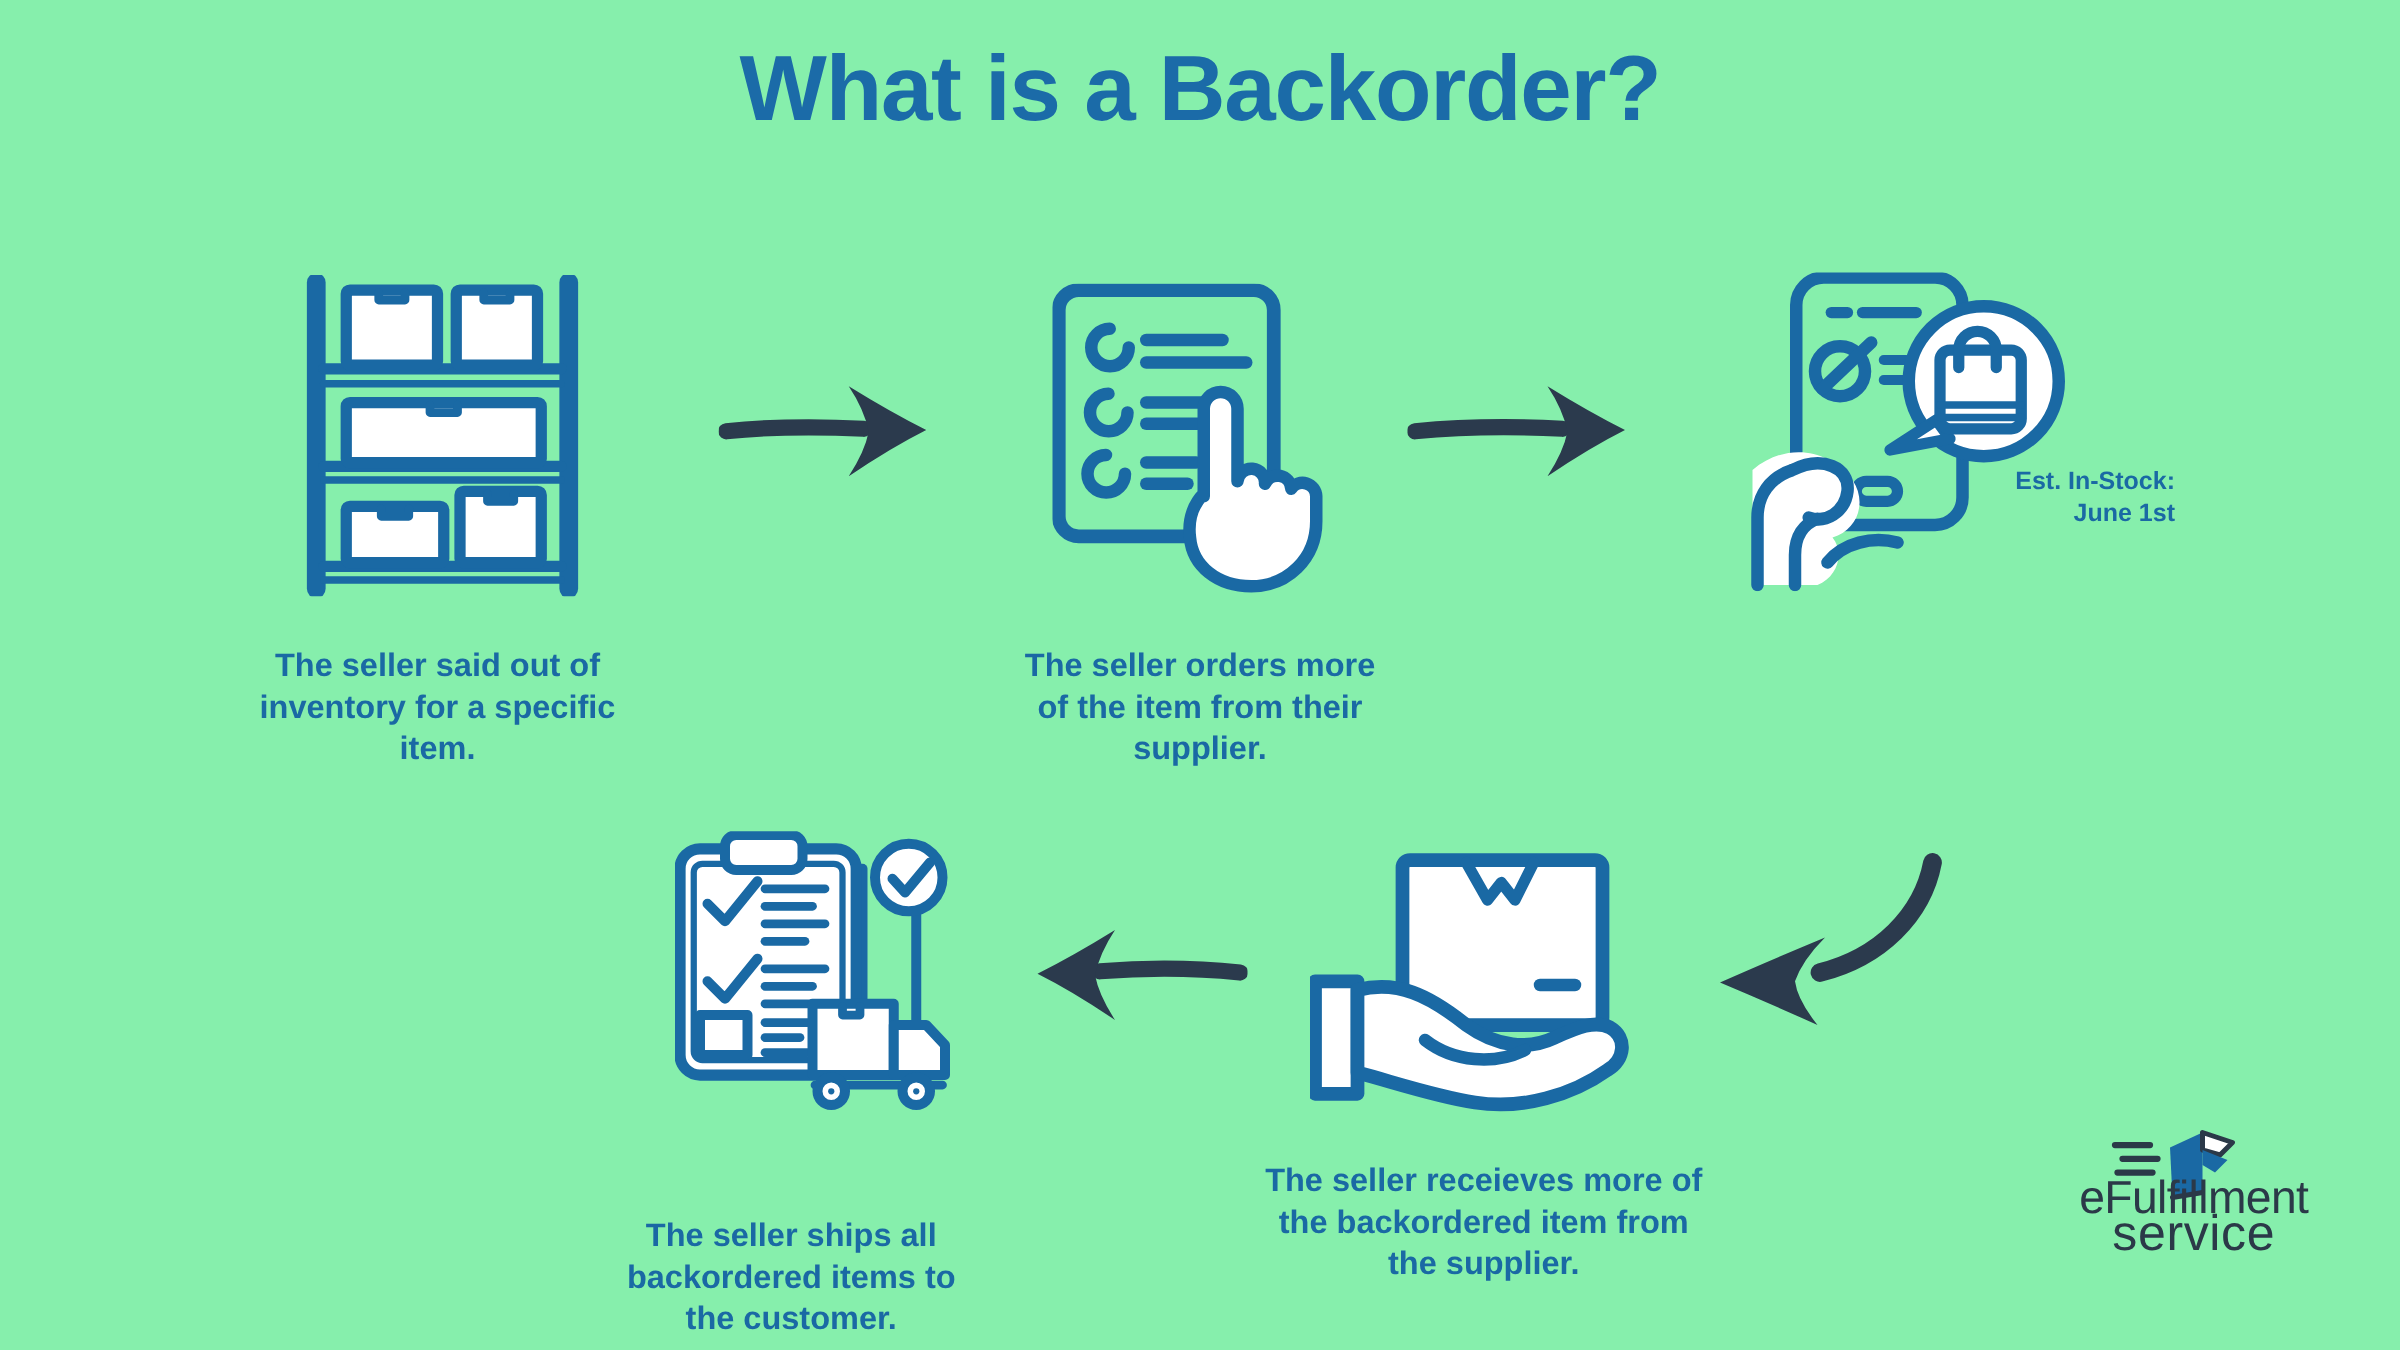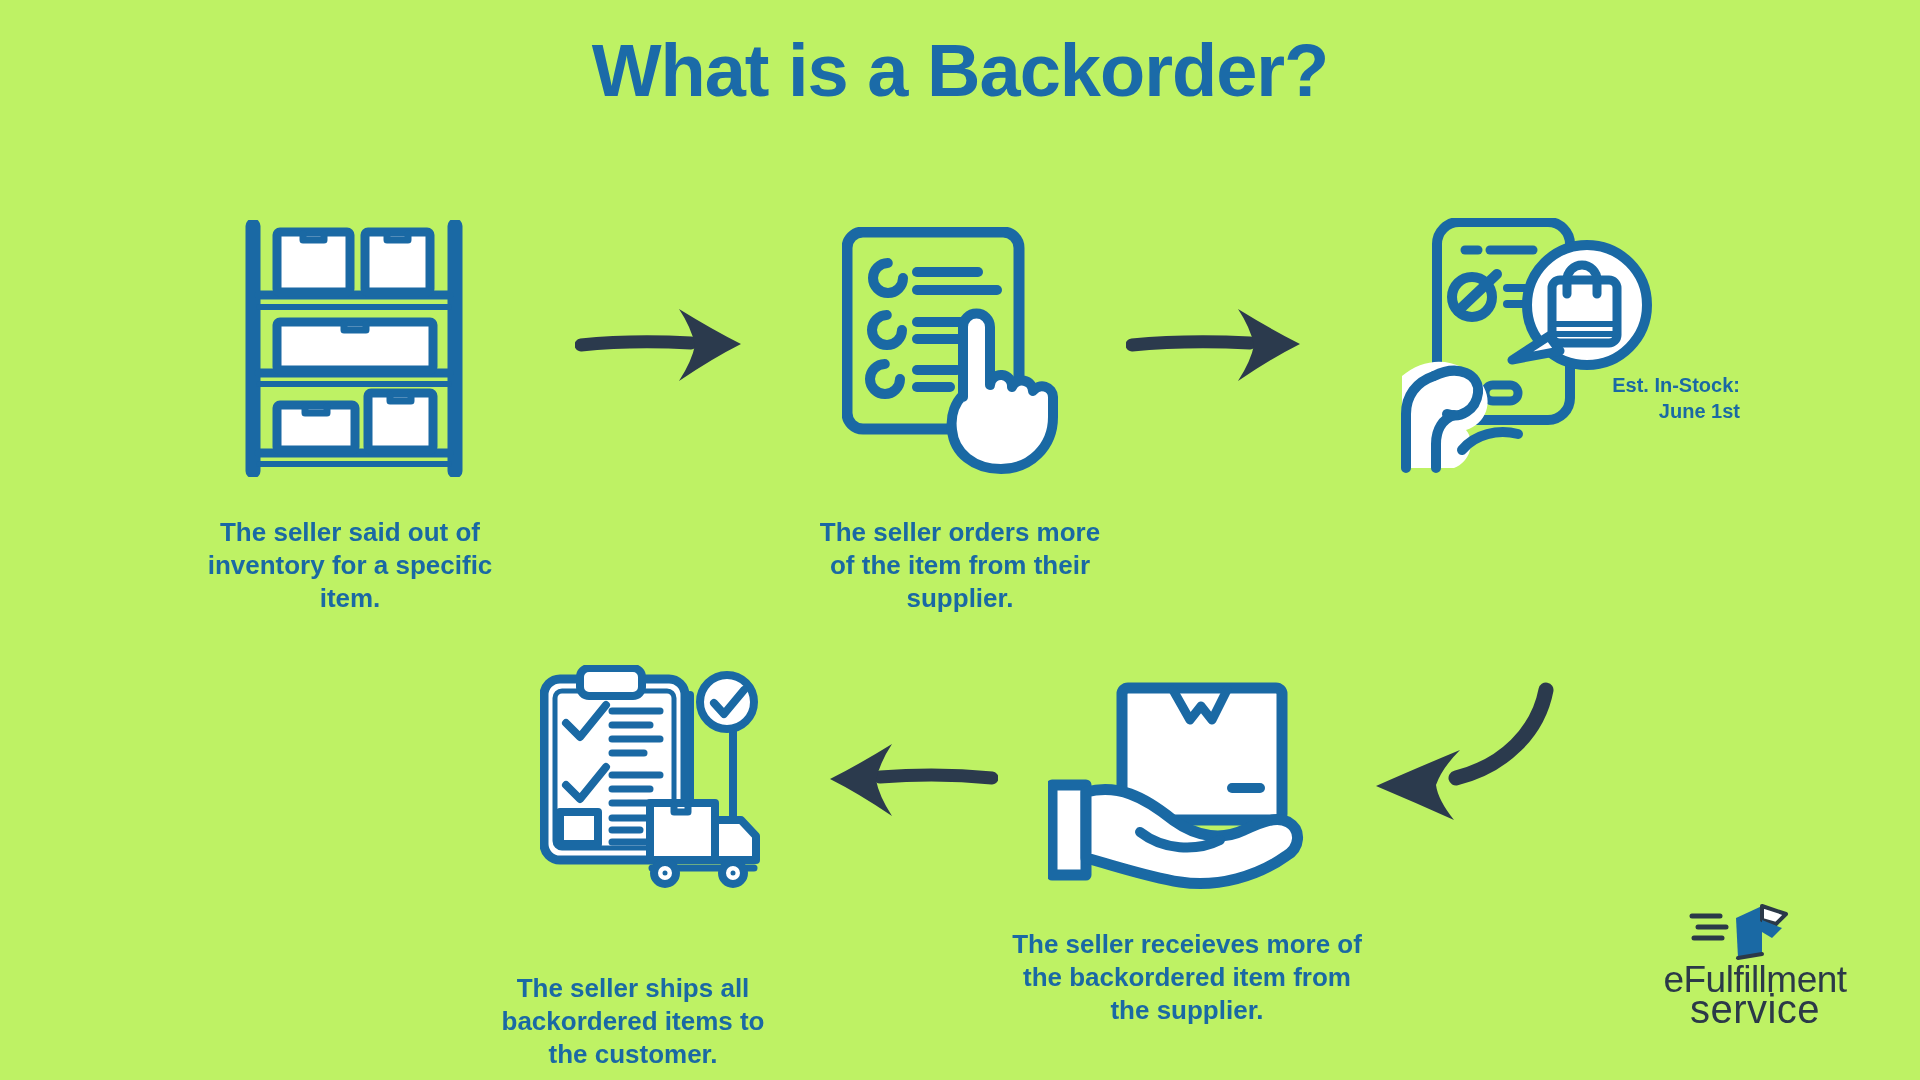--- a/index.html
+++ b/index.html
@@ -1,17 +1,17 @@
 <!DOCTYPE html>
 <html><head>
 <meta charset="utf-8">
 <style>
   html,body{margin:0;padding:0;background:#fff;}
   .canvas{
-    position:relative;width:1920px;height:1080px;background:#bef264;overflow:hidden;
+    position:relative;width:1920px;height:1080px;background:#86efac;overflow:hidden;
     font-family:"Liberation Sans","DejaVu Sans",sans-serif;
   }
   .title{
     position:absolute;left:0;top:28px;width:1920px;text-align:center;
     font-size:74px;font-weight:800;letter-spacing:-1px;color:#1b6ba8;margin:0;
   }
   .icon{position:absolute;}
   .caption{
     position:absolute;color:#1a69a4;font-weight:bold;font-size:26px;line-height:33px;
     text-align:center;white-space:pre-line;
@@ -19,21 +19,21 @@
   .cap1{left:170px;top:516px;width:360px;}
   .cap2{left:780px;top:516px;width:360px;}
   .cap3{left:1336px;top:516px;width:420px;}
   .cap4{left:977px;top:928px;width:420px;}
   .cap5{left:453px;top:928px;width:360px;margin-top:44px;}
   .annotation{
     position:absolute;left:1572px;top:372px;width:168px;text-align:right;
     color:#1a69a4;font-weight:bold;font-size:20px;line-height:26px;white-space:pre-line;
   }
   .logo-text{
-    position:absolute;left:1625px;top:962px;width:260px;text-align:center;
+    position:absolute;left:1625px;top:940px;width:260px;text-align:center;
     color:#2b3948;font-weight:500;line-height:36px;
   }
   .logo-line1{font-size:37px;letter-spacing:-0.5px;}
   .logo-line2{font-size:40px;margin-top:-7px;letter-spacing:0.5px;}
   svg{display:block;}
 </style>
 </head>
 <body>
 
 <div class="canvas">

